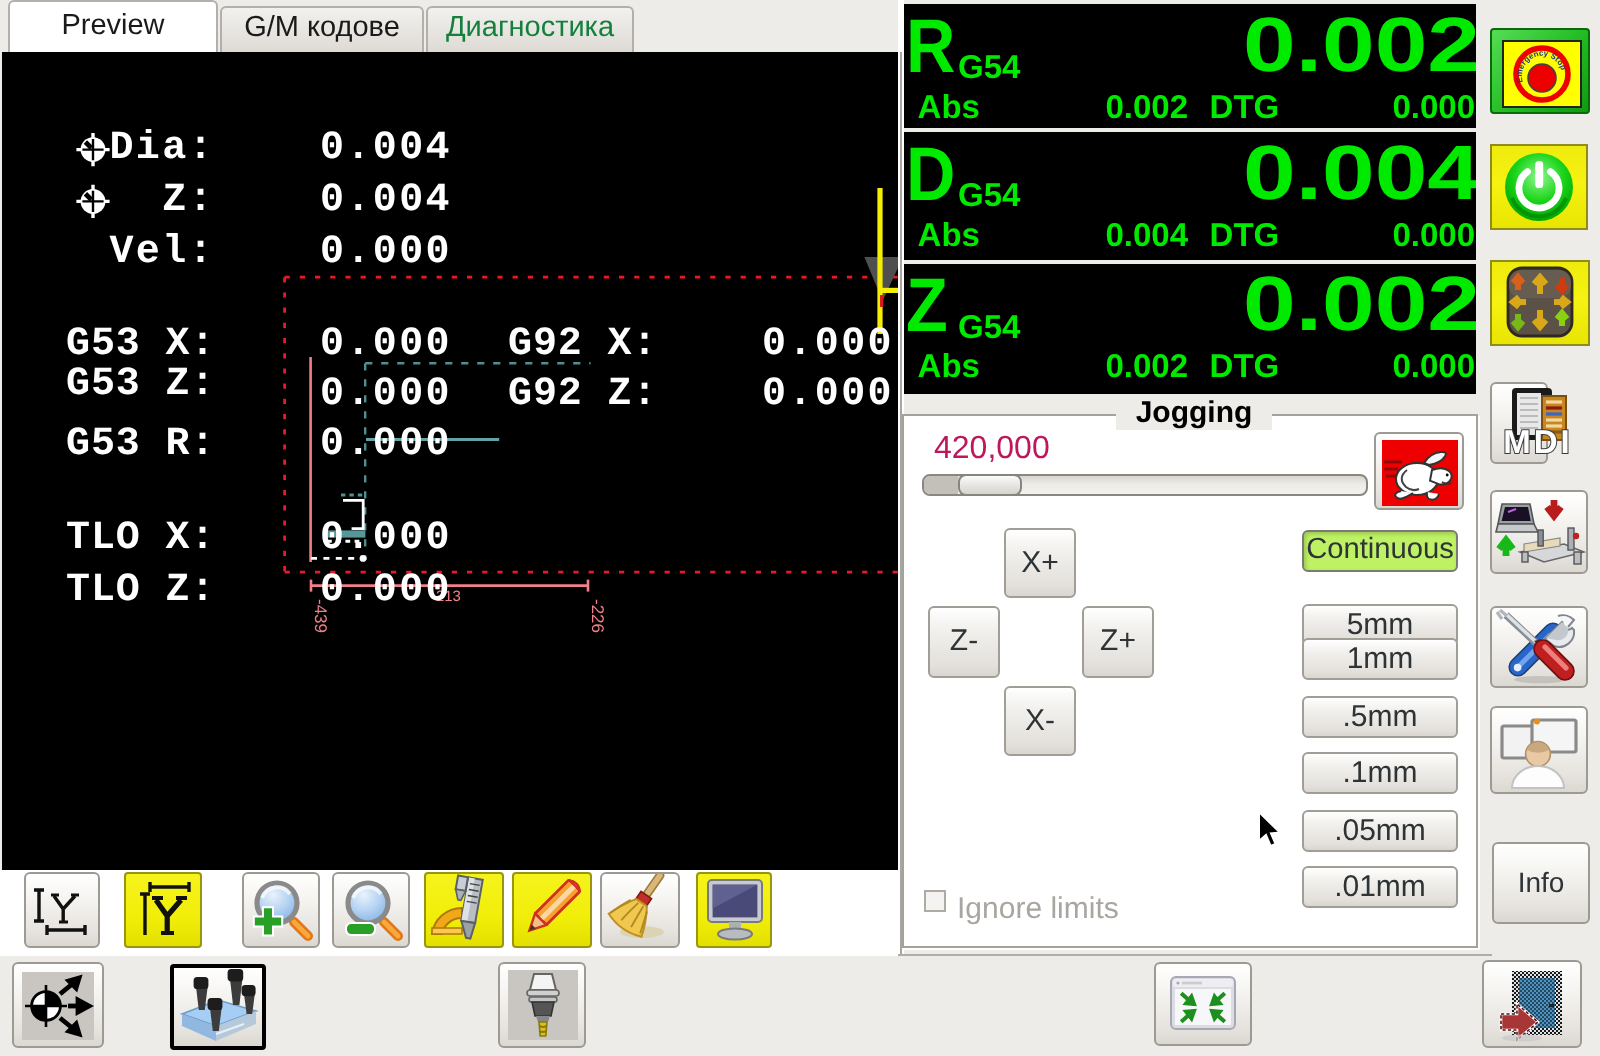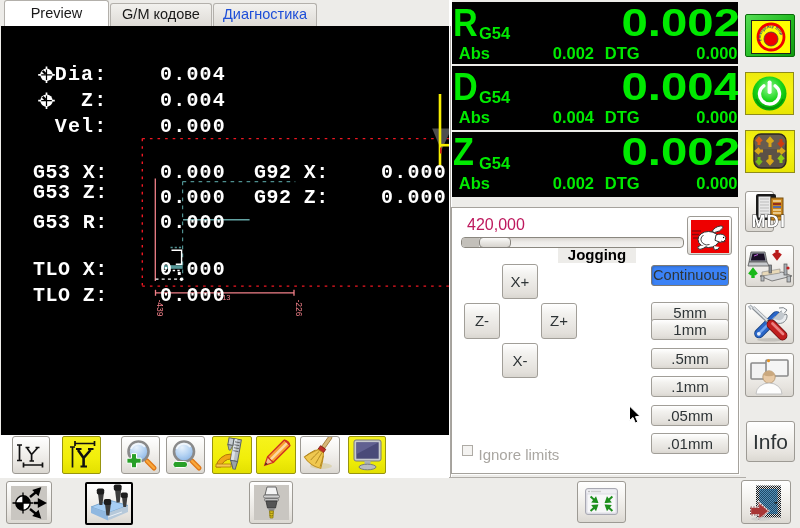--- a/index.html
+++ b/index.html
@@ -24,21 +24,21 @@
 </style>
 </head>
 <body>
 
 <div class="abs" style="left:0;top:0;width:455px;height:26px;background:#edece9;"></div>
 <div class="abs" style="left:110px;top:3px;width:102px;height:23px;background:linear-gradient(180deg,#f2f1ee,#dedbd6);border:1px solid #b3b0ab;border-bottom:none;border-radius:3px 3px 0 0;box-sizing:border-box;"></div>
 <div class="abs" style="left:213px;top:3px;width:104px;height:23px;background:linear-gradient(180deg,#f2f1ee,#dedbd6);border:1px solid #b3b0ab;border-bottom:none;border-radius:3px 3px 0 0;box-sizing:border-box;"></div>
 <div class="abs" style="left:4px;top:0px;width:105px;height:26px;background:#ffffff;border:1px solid #b3b0ab;border-bottom:none;border-radius:3px 3px 0 0;box-sizing:border-box;"></div>
 <div class="abs" style="left:4px;top:0;width:105px;text-align:center;font-size:14.5px;color:#1a1a1a;line-height:26px;filter:brightness(1);">Preview</div>
 <div class="abs" style="left:110px;top:2px;width:102px;text-align:center;font-size:14.5px;color:#1a1a1a;line-height:24px;filter:brightness(1);">G/M кодове</div>
-<div class="abs" style="left:213px;top:2px;width:104px;text-align:center;font-size:14.5px;color:#1d4ed8;line-height:24px;filter:brightness(1);">Диагностика</div>
+<div class="abs" style="left:213px;top:2px;width:104px;text-align:center;font-size:14.5px;color:#15803d;line-height:24px;filter:brightness(1);">Диагностика</div>
 
 <div class="abs" style="left:1px;top:26px;width:448.3px;height:409px;background:#000;"></div>
 <div id="drawing" class="abs" style="left:1px;top:26px;width:448.3px;height:409px;">
 <svg width="448.3" height="409" viewBox="1 26 448.3 409">
 
   <g stroke="#ee1722" stroke-width="1.4" fill="none" stroke-dasharray="2.6,5">
     <path d="M142.3,138.6 H449.3"></path>
     <path d="M142.3,286.1 H449.3"></path>
     <path d="M142.3,138.6 V286.1"></path>
   </g>
@@ -257,21 +257,21 @@
     </g>
   </svg>
 </div>
 
 <div id="jog" class="abs" style="left:448px;top:197px;width:298px;height:281px;">
 
   <div class="abs" style="left:4px;top:10.5px;width:286.5px;height:266px;background:#ffffff;"></div>
 
   <div class="abs" style="left:3px;top:9.5px;width:287.5px;height:267px;border:1px solid #a5a29c;box-shadow:1px 1px 0 #fdfdfc;box-sizing:border-box;"></div>
 
-  <div class="abs" style="left:110px;top:1px;width:78px;background:#edece9;text-align:center;font-size:15px;font-weight:bold;color:#000;filter:brightness(1);margin-top:48px;">Jogging</div>
+  <div class="abs" style="left:110px;top:1px;width:78px;background:#edece9;text-align:center;font-size:15px;font-weight:bold;color:#000;filter:brightness(1);">Jogging</div>
 
   <div class="abs" style="left:1px;top:279.5px;width:297px;height:1px;background:#b0ada8;"></div>
 
   <div class="abs" style="left:19px;top:19px;font-size:16px;color:#be185d;filter:brightness(1);">420,000</div>
 
   <div class="abs" style="left:13px;top:40px;width:222.5px;height:10.5px;background:linear-gradient(180deg,#d8d5d0,#edebe8 45%,#f3f2f0);border:1px solid #8a877f;border-radius:4px;box-sizing:border-box;"></div>
   <div class="abs" style="left:14px;top:41px;width:17px;height:8.5px;background:#c3c0ba;border-radius:3px 0 0 3px;"></div>
   <div class="abs" style="left:31px;top:39.5px;width:31.5px;height:11.5px;background:linear-gradient(180deg,#fbfbfa,#e8e6e2 50%,#d7d4ce);border:1px solid #88857f;border-radius:4px;box-sizing:border-box;"></div>
 
   <div class="btn" style="left:239px;top:19px;width:45px;height:39px;">
@@ -291,21 +291,21 @@
         <circle cx="32.6" cy="17.5" r="0.7" fill="#000"></circle>
       </svg>
     </div>
   </div>
 
   <div class="jogbtn" style="left:54px;top:67px;width:36px;height:35px;line-height:33px;">X+</div>
   <div class="jogbtn" style="left:16px;top:106px;width:36px;height:36px;line-height:34px;">Z-</div>
   <div class="jogbtn" style="left:93px;top:106px;width:36px;height:36px;line-height:34px;">Z+</div>
   <div class="jogbtn" style="left:54px;top:145.5px;width:36px;height:35.5px;line-height:33px;">X-</div>
 
-  <div class="mmbtn" style="left:203px;top:68px;background:#3b82f6;border:1px solid #7d7a73;box-shadow:inset 1px 1px 2px rgba(0,0,0,0.18);font-size:14.6px;">Continuous</div>
+  <div class="mmbtn" style="left:203px;top:68px;background:#bef264;border:1px solid #7d7a73;box-shadow:inset 1px 1px 2px rgba(0,0,0,0.18);font-size:14.6px;">Continuous</div>
   <div class="mmbtn" style="left:203px;top:105px;">5mm</div>
   <div class="mmbtn" style="left:203px;top:122px;">1mm</div>
   <div class="mmbtn" style="left:203px;top:150.5px;">.5mm</div>
   <div class="mmbtn" style="left:203px;top:178.5px;">.1mm</div>
   <div class="mmbtn" style="left:203px;top:207.5px;">.05mm</div>
   <div class="mmbtn" style="left:203px;top:235.5px;">.01mm</div>
 
   <div class="abs" style="left:14px;top:248px;width:9px;height:9px;border:1.5px solid #aeaba5;background:#f4f3f1;box-sizing:content-box;"></div>
   <div class="abs" style="left:30.5px;top:249px;font-size:15px;color:#a9a6a1;filter:brightness(1);">Ignore limits</div>
 
@@ -428,21 +428,21 @@
     <svg width="47" height="42" viewBox="0 0 47 42">
       <rect x="5" y="9" width="22" height="16" rx="1" fill="#f2f2f2" stroke="#8a8a8a" stroke-width="1.6"></rect>
       <rect x="20" y="6" width="22" height="16" rx="1" fill="#f5f5f5" stroke="#8a8a8a" stroke-width="1.6"></rect>
       <circle cx="22.5" cy="6.8" r="1.5" fill="#e89018"></circle>
       <circle cx="23" cy="23" r="6.2" fill="#e8c9a4" stroke="#b09068" stroke-width="0.8"></circle>
       <path d="M17.5,21 a6,6.5 0 0 1 11,0 a8,5 0 0 1 -11,0" fill="#caa87e"></path>
       <path d="M10,40 a13,11 0 0 1 26,0 Z" fill="#fdfdfd" stroke="#c2c2c2" stroke-width="1"></path>
     </svg>
   </div>
 
-  <div class="btn" style="left:8px;top:421px;width:49px;height:41px;font-size:21px;color:#2e3436;text-align:center;line-height:39px;filter:brightness(1);">Info</div>
+  <div class="btn" style="left:8px;top:421px;width:49px;height:41px;font-size:14px;color:#2e3436;text-align:center;line-height:39px;filter:brightness(1);">Info</div>
   </div>
 
 <div id="bottombar" class="abs" style="left:0;top:478px;width:800px;height:50px;">
 
   <div class="btn" style="left:6px;top:3px;width:46px;height:43px;">
     <div class="abs" style="left:4px;top:3.5px;width:36px;height:34px;background:#c9c6c1;">
       <svg width="36" height="34" viewBox="0 0 36 34">
         <circle cx="12" cy="17" r="7.2" fill="#fff" stroke="#000" stroke-width="1.4"></circle>
         <path d="M12,9.8 A7.2,7.2 0 0 1 19.2,17 L12,17 Z" fill="#000"></path>
         <path d="M12,24.2 A7.2,7.2 0 0 1 4.8,17 L12,17 Z" fill="#000"></path>

